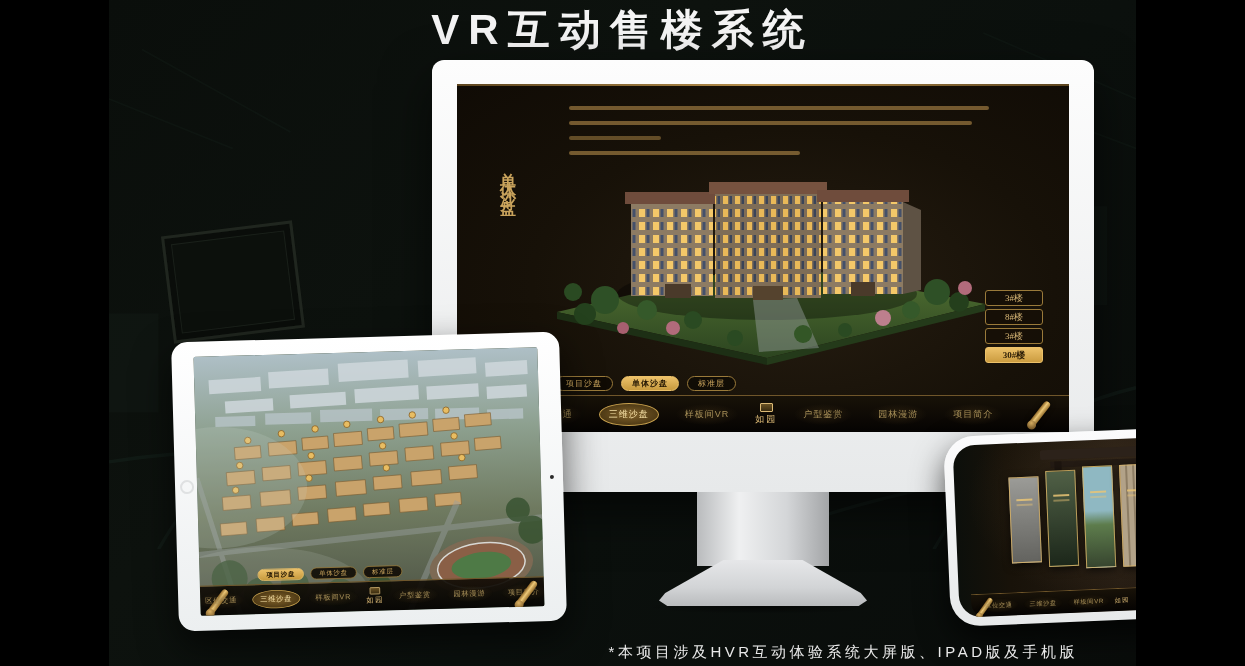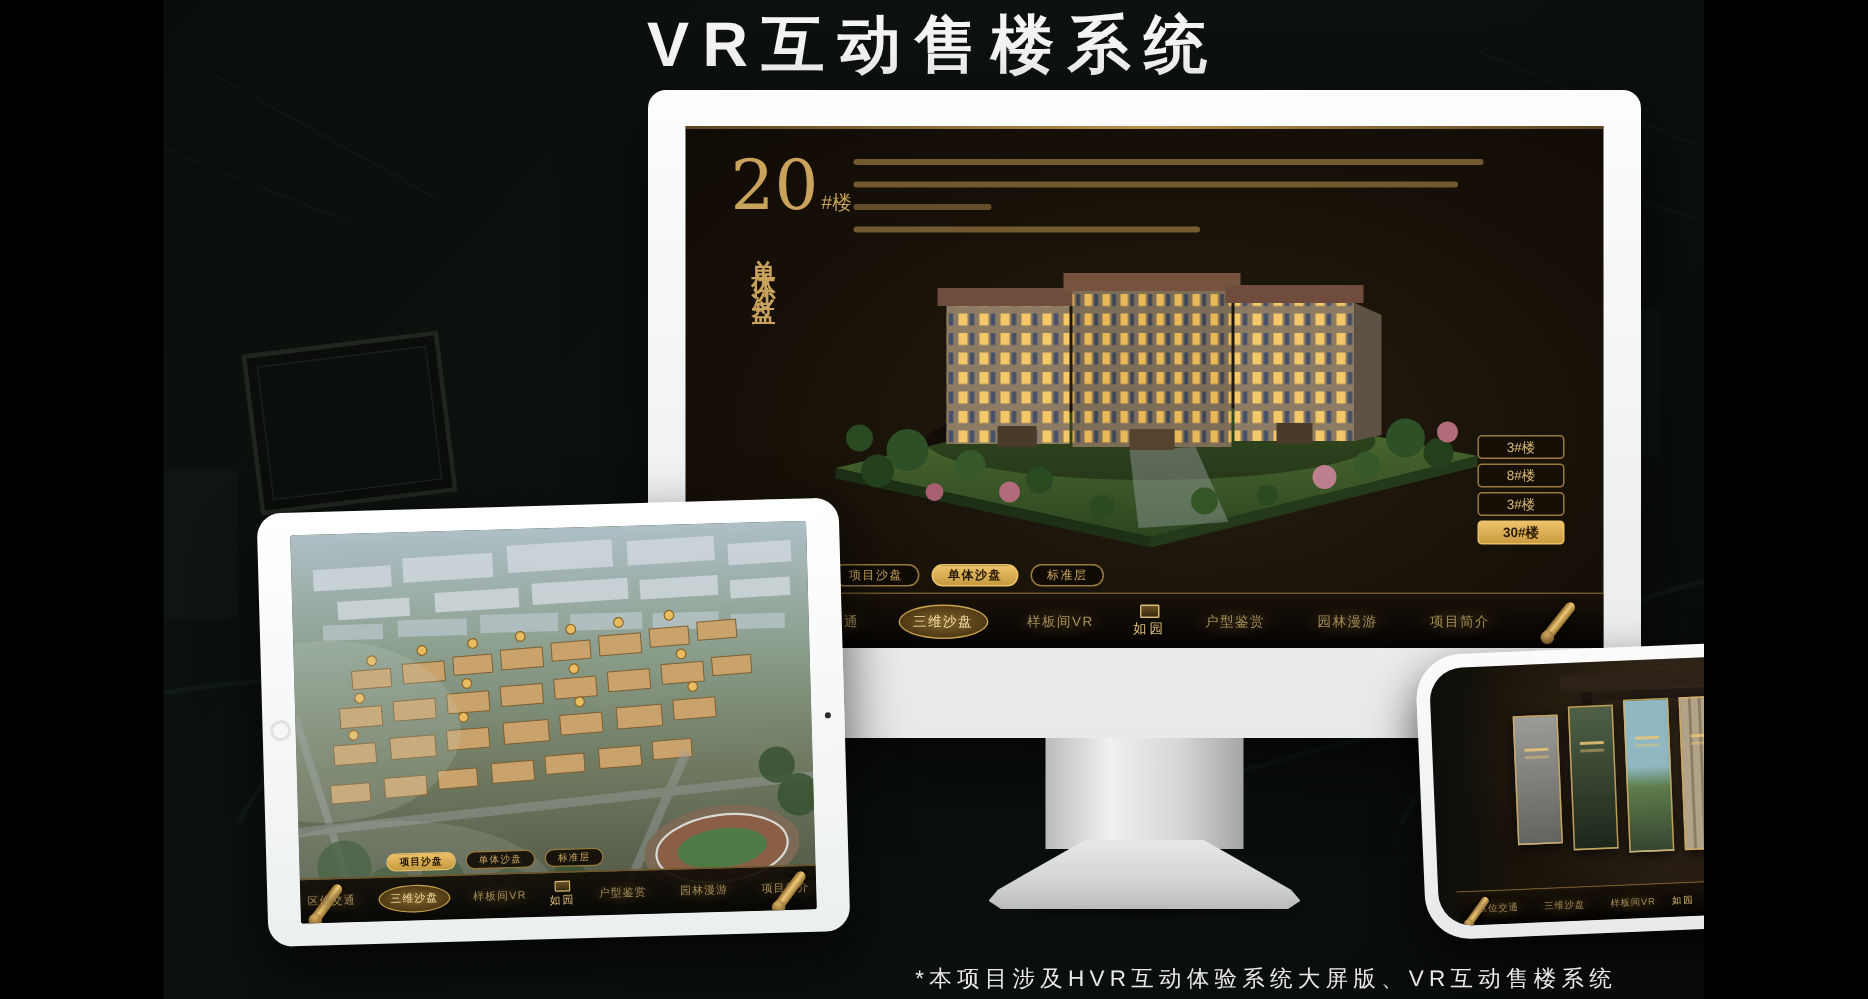--- a/index.html
+++ b/index.html
@@ -57,21 +57,21 @@
   .hl { position:absolute; left:30px; top:16px; color:#c9a35c; }
   .hl-num { font-family:"DejaVu Serif","Liberation Serif",serif; font-size:46px; line-height:1; }
   .hl-suf { font-size:13px; margin-left:2px; }
   .hl-vert { position:absolute; left:40px; top:76px; writing-mode:vertical-rl; font-size:16px;
              letter-spacing:9px; color:#c9a35c; font-weight:bold; }
   .scr-para { position:absolute; left:112px; top:22px; width:420px; }
   .para-line { height:4px; border-radius:2px; background:rgba(195,152,80,.55); margin-bottom:11px; }
   .pl2 { width:96%; } .pl3 { width:22%; background:rgba(195,152,80,.45);} .pl4 { width:55%; }
 
   .building-wrap { position:absolute; left:96px; top:58px; width:438px; height:240px; }
-  .floor-btns { position:absolute; right:26px; top:206px; display:flex; flex-direction:column; gap:3px; }
+  .floor-btns { position:absolute; right:26px; top:206px; display:flex; flex-direction:column; gap:3px;font-family:Liberation Serif, serif; }
   .floor-btn { width:58px; height:16px; line-height:14px; text-align:center; border:1px solid #9a7a3a;
                border-radius:3px; font-size:9px; color:#d9b877; background:rgba(22,15,6,.88); }
   .floor-btn.active { background:linear-gradient(#ecc169,#cb9c40); color:#2a1c06; font-weight:bold; border-color:#ecc169; }
   .monitor-subtabs { position:absolute; left:98px; bottom:41px; }
   .monitor-nav { height:37px; gap:0; }
   .monitor-nav .nav-inner { gap:17px; }
   .monitor-nav .scroll-icon { position:absolute; right:26px; top:3px; }
 
   .monitor-chin { position:absolute; left:0; right:0; bottom:0; height:58px; }
   .stand-neck { position:absolute; left:50%; top:432px; transform:translateX(-50%); width:132px; height:74px;
@@ -164,23 +164,20 @@
   <div class="bg-streak s1"></div>
   <div class="bg-streak s2"></div>
   <div class="bg-streak s3"></div>
 
   <div class="page-title">VR互动售楼系统</div>
 
   <div class="monitor">
     <div class="monitor-screen">
       <div class="scr-topline"></div>
 
-      <div class="hl">
-        <span class="hl-num">20</span><span class="hl-suf">#楼</span>
-      </div>
       <div class="hl-vert">单体沙盘</div>
 
       <div class="scr-para">
         <div class="para-line"></div>
         <div class="para-line pl2"></div>
         <div class="para-line pl3"></div>
         <div class="para-line pl4"></div>
       </div>
 
       <div class="building-wrap">
@@ -442,14 +439,14 @@
         </div>
         <span class="scroll-icon scroll-right"></span>
       </div>
       <div class="phone-notch">
         <span class="notch-speaker"></span>
         <span class="notch-cam"></span>
       </div>
     </div>
   </div>
 
-  <div class="footnote">*本项目涉及HVR互动体验系统大屏版、VR互动售楼系统</div>
+  <div class="footnote">*本项目涉及HVR互动体验系统大屏版、IPAD版及手机版</div>
 </div>
 
 </body></html>

